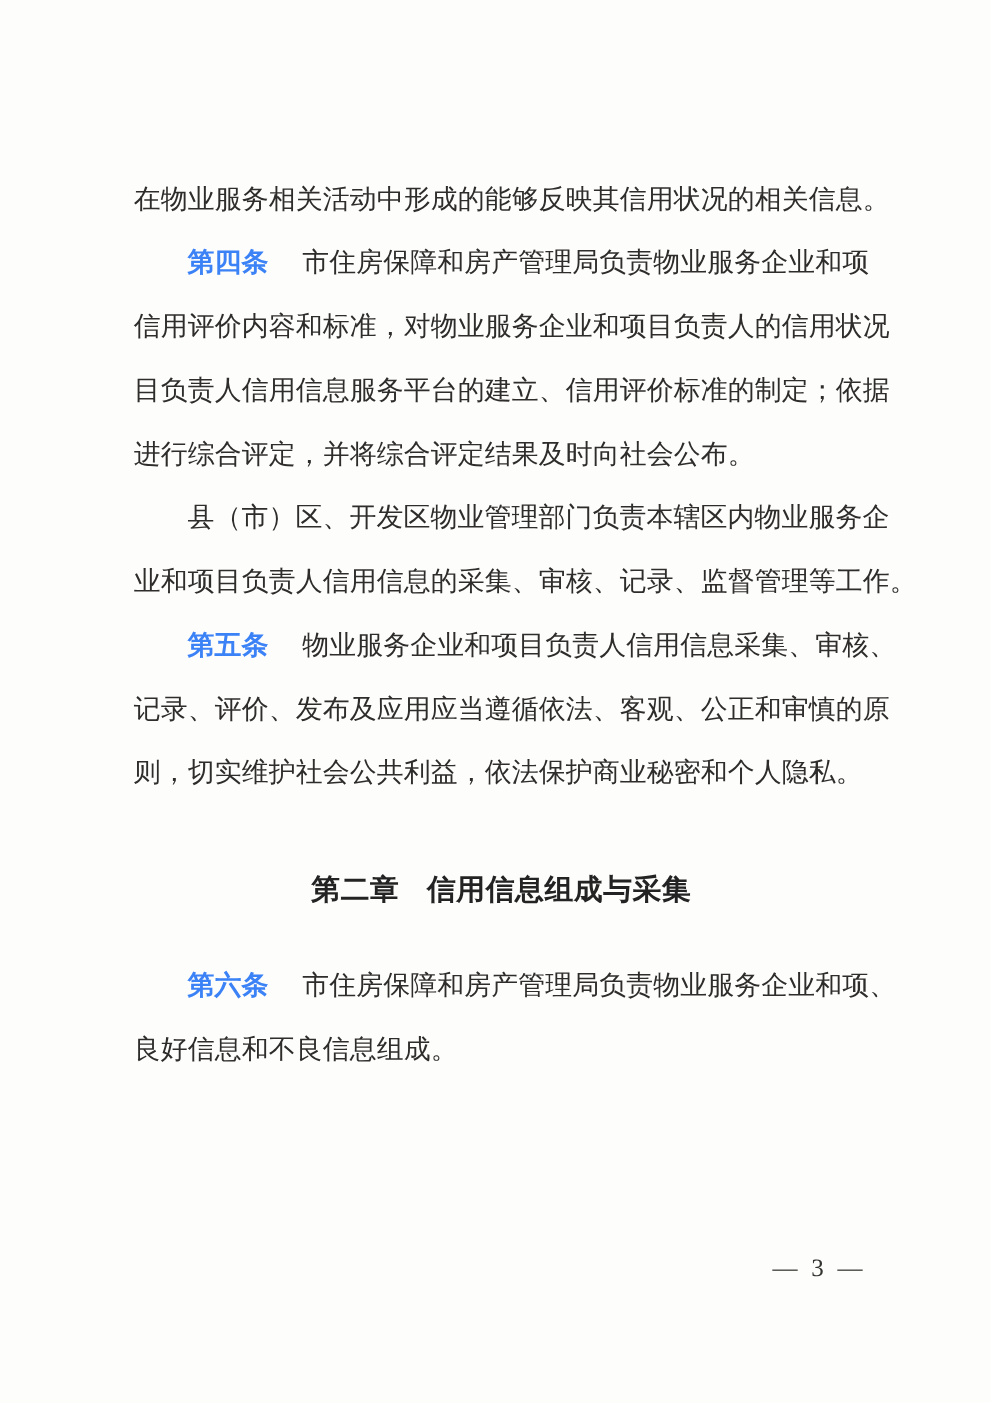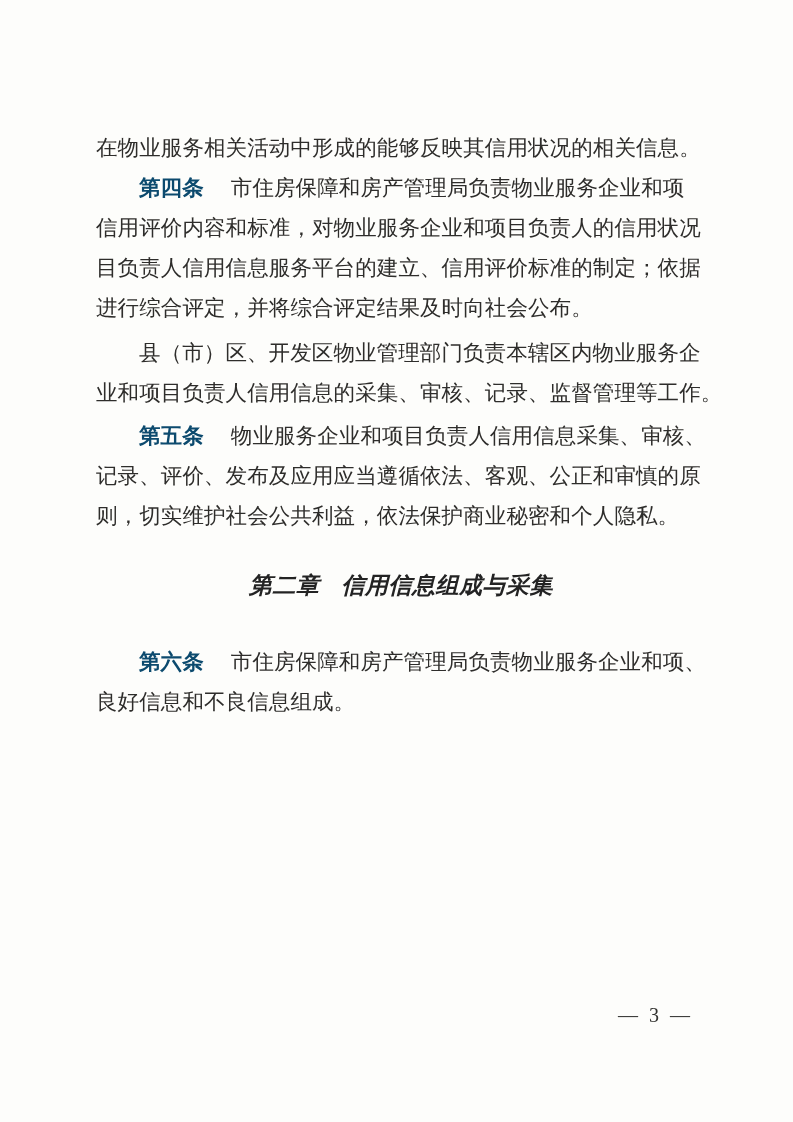--- a/index.html
+++ b/index.html
@@ -26,47 +26,46 @@
     top: 128px;
     width: 612px;
   }
   .para {
     margin: 0;
     padding: 0;
   }
   .para-gap-lg { margin-top: 6px; }
   .para-gap-sm { margin-top: 4px; }
   .line {
-    margin: 1px;
+    margin: 12px;
     font-size: 21.5px;
     line-height: 39px;
     height: 39px;
     white-space: nowrap;
     letter-spacing: 0.1px;
   }
   .indent {
     padding-left: 43px;
   }
   .art-no {
     font-family: Liberation Serif, serif;
     font-weight: 700;
-    color: #0c4a6e;
+    color: #3b82f6;
     margin-right: 27px;
   }
   .chapter {
-    margin-top: 30px;
+    margin-top: 54px;
     margin-bottom: 38px;
     text-align: center;
     font-family: "Liberation Sans", "DejaVu Sans", sans-serif;
     font-weight: 700;
     font-size: 23px;
     line-height: 39px;
     color: #232323;
     letter-spacing: 0.5px;
-    font-style: italic;
   }
   .chapter-label {
     margin-right: 22px;
   }
   .page-number {
     position: absolute;
     top: 1002px;
     right: 100px;
     font-size: 20px;
     line-height: 26px;

